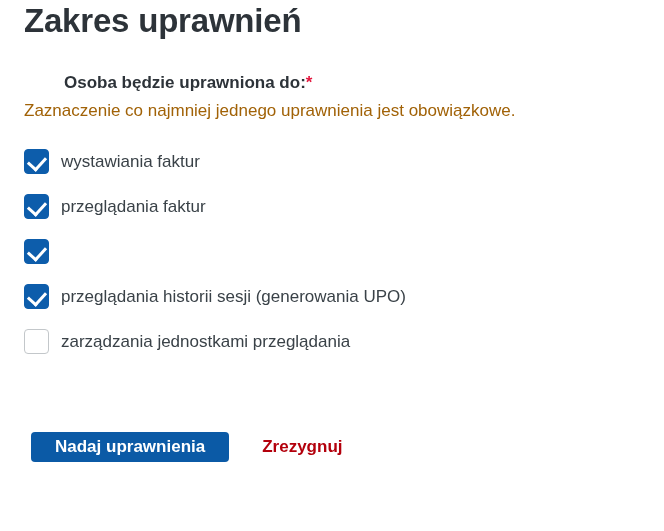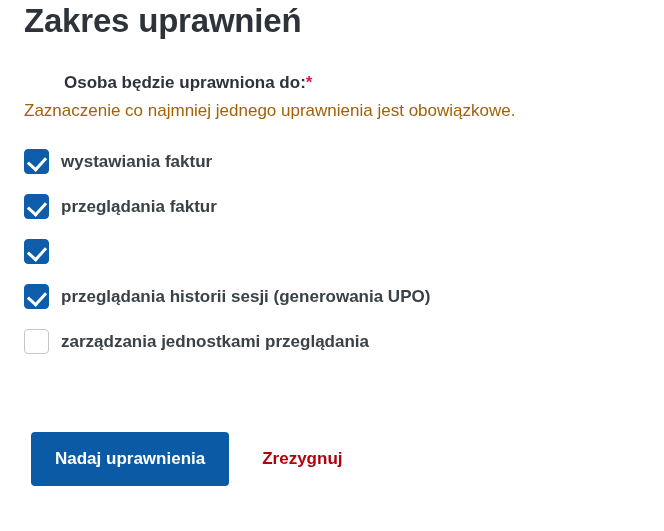--- a/index.html
+++ b/index.html
@@ -51,21 +51,20 @@
     color: #a16207;
     font-weight: normal;
   }
   .options {
     margin-top: 17px;
   }
   .option-row {
     display: flex;
     align-items: center;
     height: 45px;
-    font-weight: bold;
   }
   .checkbox {
     position: relative;
     flex: 0 0 auto;
     width: 25px;
     height: 25px;
     box-sizing: border-box;
     border-radius: 4px;
     background: #ffffff;
     border: 1px solid #c3c7ca;
@@ -100,21 +99,21 @@
     position: absolute;
     left: 31px;
     top: 432px;
     display: flex;
     align-items: center;
   }
   .btn-primary {
     display: inline-flex;
     align-items: center;
     justify-content: center;
-    height: 54px;
+    height: 30px;
     padding: 0 24px;
     border: none;
     border-radius: 4px;
     background: #0b5aa6;
     color: #ffffff;
     font-family: "Liberation Sans", sans-serif;
     font-size: 17px;
     font-weight: bold;
     cursor: pointer;
   }

